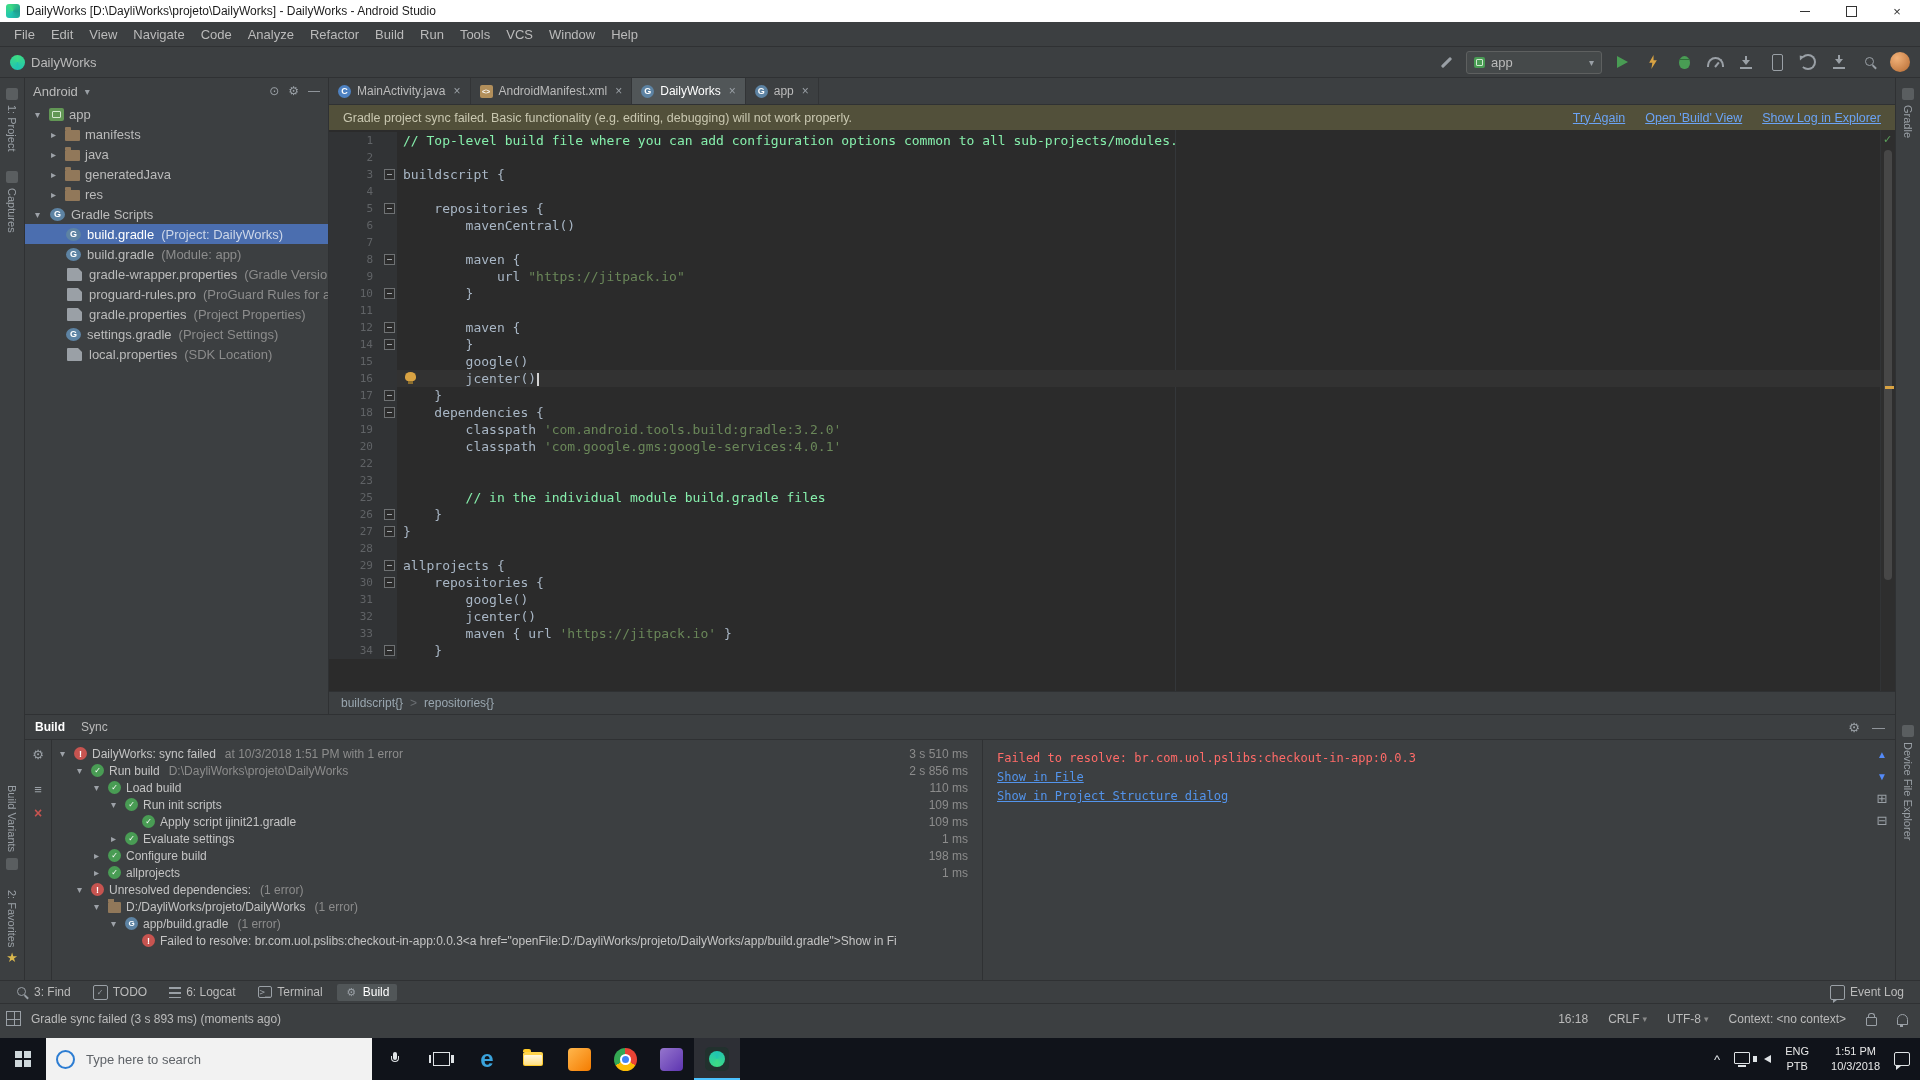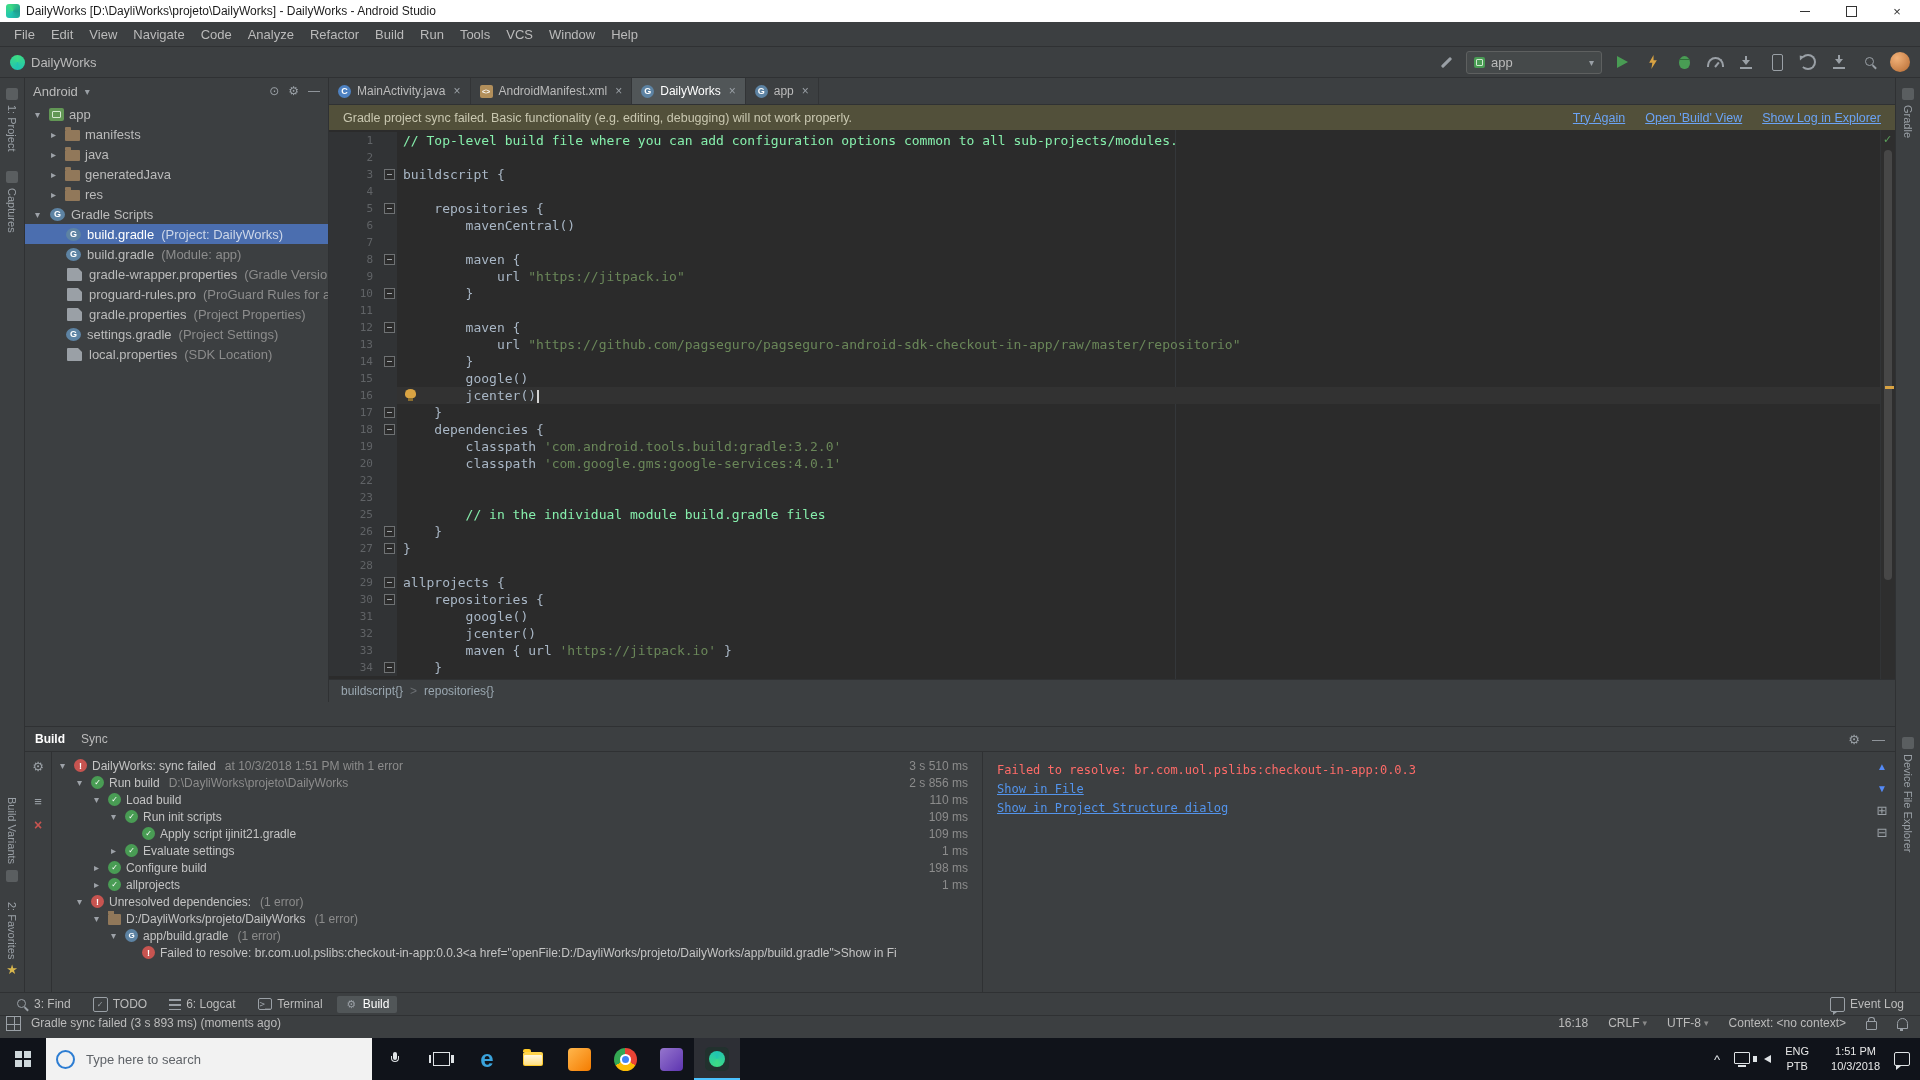--- a/index.html
+++ b/index.html
@@ -58,21 +58,21 @@
   .strip.left{border-right:1px solid #2f3133;}
   .strip.right{border-left:1px solid #2f3133;}
   .vtab{display:flex;flex-direction:column;align-items:center;gap:5px;padding:10px 0;color:#9aa0a6;font-size:11px;}
   .vtab.rev{flex-direction:column-reverse;}
   .vtab-ico{width:12px;height:12px;background:#5a5e60;border-radius:2px;}
   .vtab-ico.star{background:none;color:#d8b64d;font-size:13px;width:auto;height:auto;line-height:12px;}
   .vtab-label{writing-mode:vertical-rl;white-space:nowrap;}
   #lstrip-bottom{margin-top:auto;margin-bottom:6px;}
   #rstrip-bottom{margin-top:auto;margin-bottom:130px;}
 
-  .center-col{flex:1;display:flex;flex-direction:column;min-width:0;gap:24px;}
+  .center-col{flex:1;display:flex;flex-direction:column;min-width:0;}
   .top-row{flex:1;display:flex;min-height:0;}
 
   
   .project-panel{flex:0 0 303px;background:#3c3f41;border-right:1px solid #2f3133;display:flex;flex-direction:column;min-width:0;}
   .pp-header{flex:0 0 26px;display:flex;align-items:center;gap:6px;padding:0 8px;color:#bbb;}
   .pp-view{display:flex;align-items:center;gap:5px;}
   .pp-view .rc-caret{margin-left:2px;}
   .pp-icons{margin-left:auto;display:flex;gap:9px;color:#9aa0a6;font-size:12px;}
   .pp-tree{flex:1;overflow:hidden;font-size:13px;}
   .tree-row{height:20px;display:flex;align-items:center;gap:5px;white-space:nowrap;}
@@ -177,21 +177,21 @@
   .bb-find::after{content:"";position:absolute;bottom:1px;right:0;width:5px;height:1.5px;background:#9aa0a6;transform:rotate(45deg);}
   .bb-todo{border:1px solid #9aa0a6;border-radius:2px;}
   .bb-todo::after{content:"✓";position:absolute;inset:0;display:flex;align-items:center;justify-content:center;font-size:8px;color:#9aa0a6;}
   .bb-logcat{background:repeating-linear-gradient(#9aa0a6 0 2px,transparent 2px 5px);width:12px;height:11px;margin-top:1px;}
   .bb-terminal{width:auto;height:auto;font-family:"DejaVu Sans Mono",monospace;font-size:9px;color:#9aa0a6;border:1px solid #9aa0a6;padding:0 1px;border-radius:2px;}
   .bb-build::after{content:"⚙";position:absolute;inset:0;display:flex;align-items:center;justify-content:center;font-size:11px;color:#9aa0a6;}
   .bb-event-log{border:1px solid #9aa0a6;border-radius:2px;}
   .bb-event-log::after{content:"";position:absolute;left:2px;bottom:-4px;border-top:3px solid #9aa0a6;border-right:4px solid transparent;}
 
   
-  .statusbar{flex:0 0 22px;background:#3c3f41;border-top:1px solid #2f3133;display:flex;align-items:flex-start;gap:10px;padding:0 12px 0 6px;font-size:12px;color:#bbb;}
+  .statusbar{flex:0 0 22px;background:#3c3f41;border-top:1px solid #2f3133;display:flex;align-items:flex-end;gap:10px;padding:0 12px 12px 6px;font-size:12px;color:#bbb;}
   .sb-grid{width:13px;height:13px;border:1px solid #9aa0a6;position:relative;}
   .sb-grid::before{content:"";position:absolute;left:50%;top:0;bottom:0;width:1px;background:#9aa0a6;}
   .sb-grid::after{content:"";position:absolute;top:50%;left:0;right:0;height:1px;background:#9aa0a6;}
   .sb-right{margin-left:auto;display:flex;gap:20px;align-items:center;}
   .sb-item{display:flex;align-items:center;gap:3px;white-space:nowrap;}
   .mini-caret{color:#8a8a8a;font-size:9px;}
   .i-lock{width:9px;height:7px;border:1px solid #9aa0a6;border-radius:1px;position:relative;margin-top:4px;}
   .i-lock::before{content:"";position:absolute;top:-5px;left:1px;width:5px;height:4px;border:1px solid #9aa0a6;border-bottom:none;border-radius:3px 3px 0 0;}
   .i-bell{width:9px;height:9px;border:1px solid #9aa0a6;border-radius:50% 50% 0 0;position:relative;}
   .i-bell::after{content:"";position:absolute;bottom:-3px;left:2px;width:3px;height:2px;background:#9aa0a6;}
@@ -531,25 +531,20 @@
                   <span class="lt"></span>
                 </div>
                 <div class="code-line">
                   <span class="ln">12</span>
                   <span class="fold">
                     <span class="fold-box"></span>
                   </span>
                   <span class="lt"><span class="tok-p">        maven {</span></span>
                 </div>
                 <div class="code-line">
-                  <span class="ln">13</span>
-                  <span class="fold"></span>
-                  <span class="lt"><span class="tok-p">            url </span><span class="tok-s">"https://github.com/pagseguro/pagseguro-android-sdk-checkout-in-app/raw/master/repositorio"</span></span>
-                </div>
-                <div class="code-line">
                   <span class="ln">14</span>
                   <span class="fold">
                     <span class="fold-box"></span>
                   </span>
                   <span class="lt"><span class="tok-p">        }</span></span>
                 </div>
                 <div class="code-line">
                   <span class="ln">15</span>
                   <span class="fold"></span>
                   <span class="lt"><span class="tok-p">        google()</span></span>

